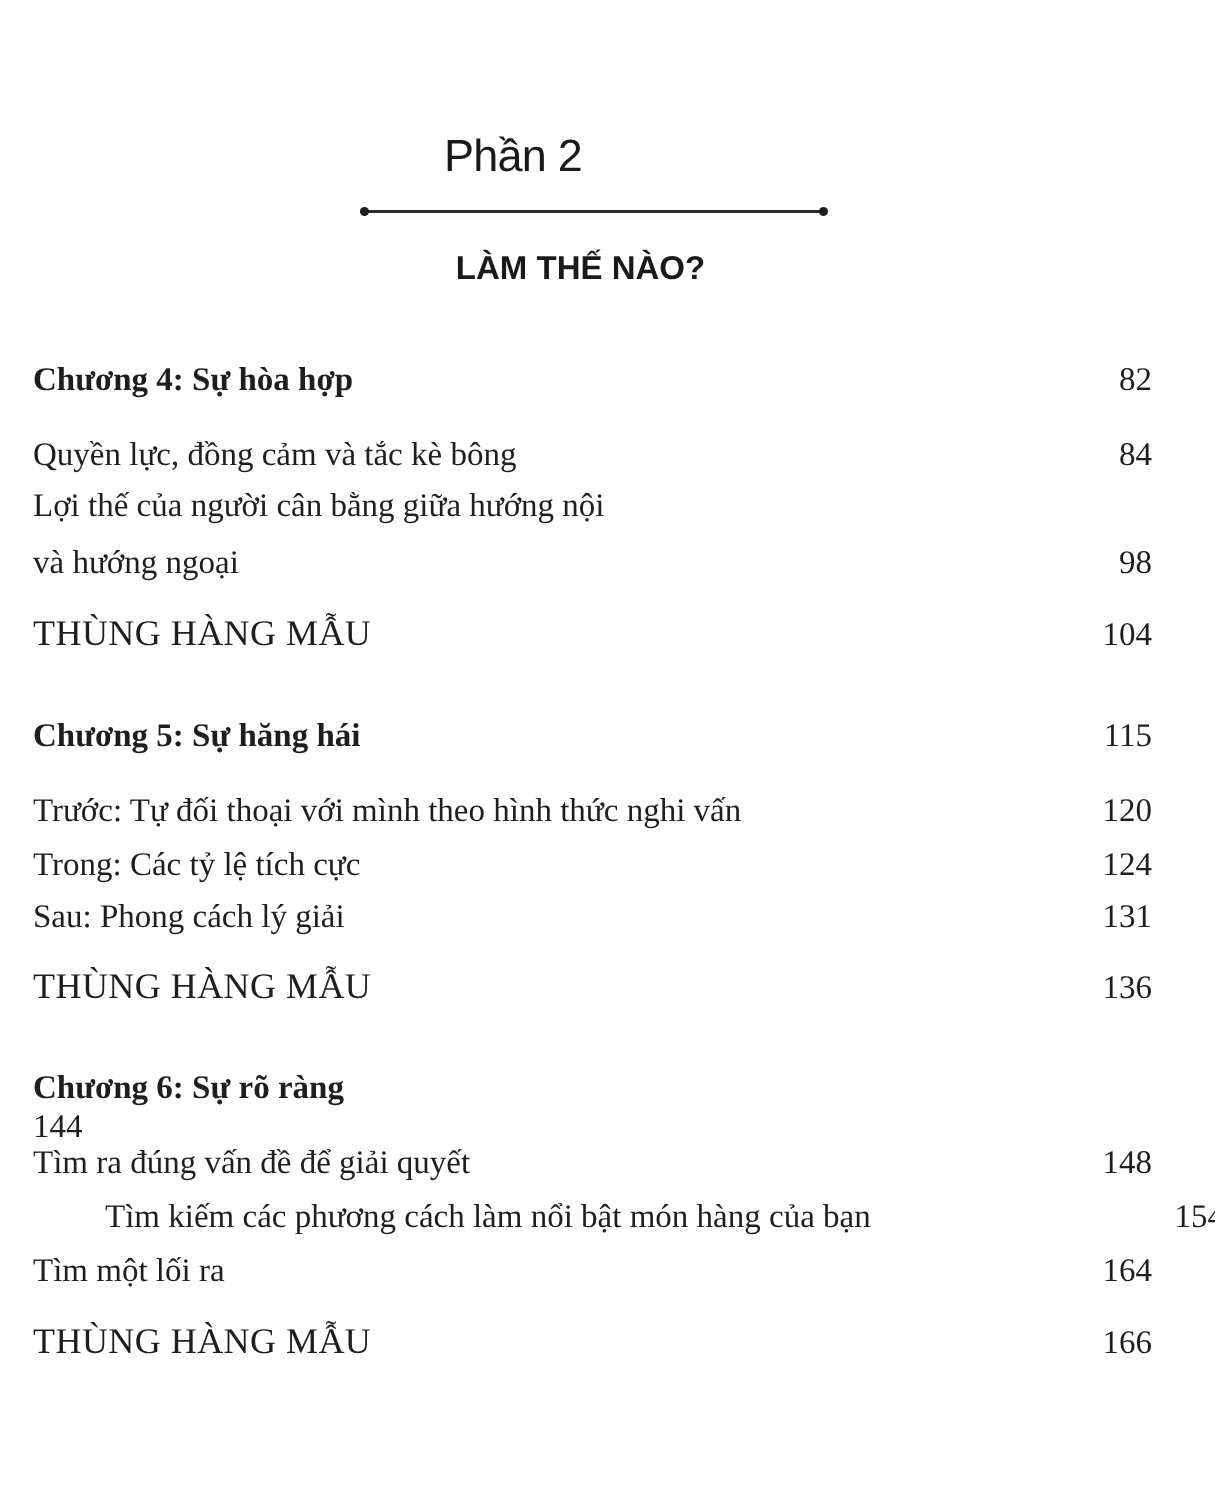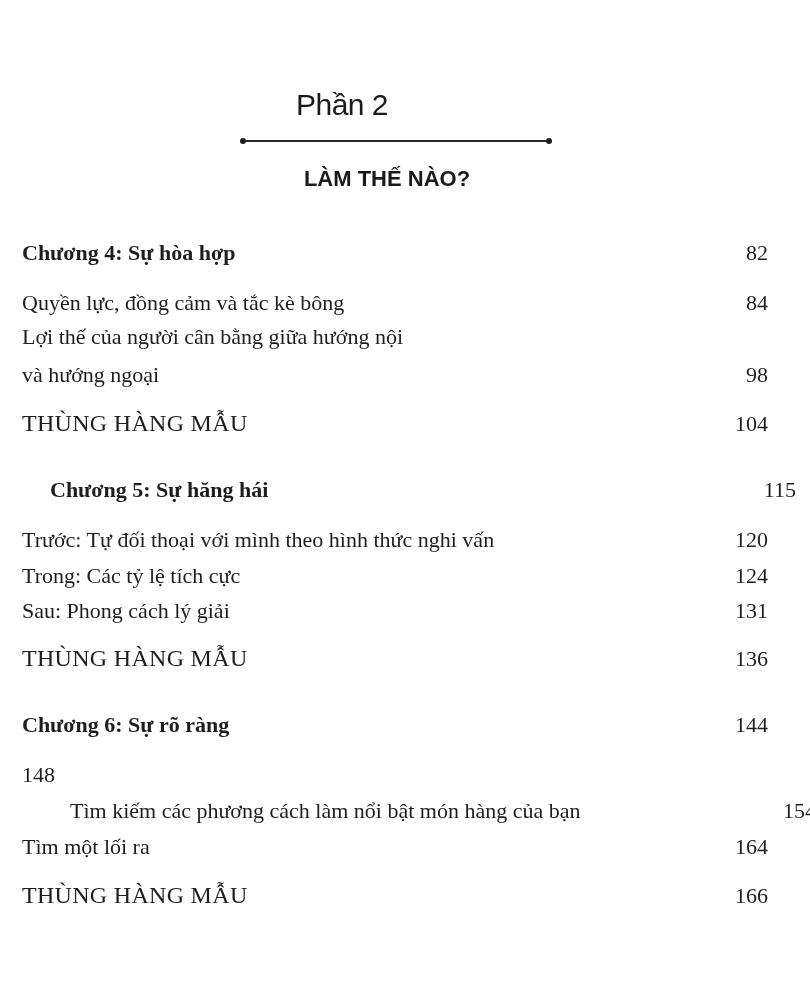--- a/index.html
+++ b/index.html
@@ -96,46 +96,47 @@
 </div>
 <div class="toc-line section" style="top:362px;gap:44px;">
   <span class="label">và hướng ngoại</span>
   <span class="page">98</span>
 </div>
 <div class="toc-line sample" style="top:410px;">
   <span class="label">THÙNG HÀNG MẪU</span>
   <span class="page">104</span>
 </div>
 
-<div class="toc-line chapter" style="top:477px;margin-left:28px;">
+<div class="toc-line chapter" style="top:477px;">
   <span class="label">Chương 5: Sự hăng hái</span>
   <span class="page">115</span>
 </div>
 <div class="toc-line section" style="top:527px;">
   <span class="label">Trước: Tự đối thoại với mình theo hình thức nghi vấn</span>
   <span class="page">120</span>
 </div>
 <div class="toc-line section" style="top:563px;">
   <span class="label">Trong: Các tỷ lệ tích cực</span>
   <span class="page">124</span>
 </div>
 <div class="toc-line section" style="top:598px;">
   <span class="label">Sau: Phong cách lý giải</span>
   <span class="page">131</span>
 </div>
 <div class="toc-line sample" style="top:645px;">
   <span class="label">THÙNG HÀNG MẪU</span>
   <span class="page">136</span>
 </div>
 
-<div class="toc-line chapter" style="top:712px;">
+<div class="toc-line chapter" style="top:712px;flex-direction:column;">
   <span class="label">Chương 6: Sự rõ ràng</span>
   <span class="page">144</span>
 </div>
 <div class="toc-line section" style="top:762px;">
+  <span class="label">Tìm ra đúng vấn đề để giải quyết</span>
   <span class="page">148</span>
 </div>
 <div class="toc-line section" style="top:798px;margin-left:48px;">
   <span class="label">Tìm kiếm các phương cách làm nổi bật món hàng của bạn</span>
   <span class="page">154</span>
 </div>
 <div class="toc-line section" style="top:834px;">
   <span class="label">Tìm một lối ra</span>
   <span class="page">164</span>
 </div>

